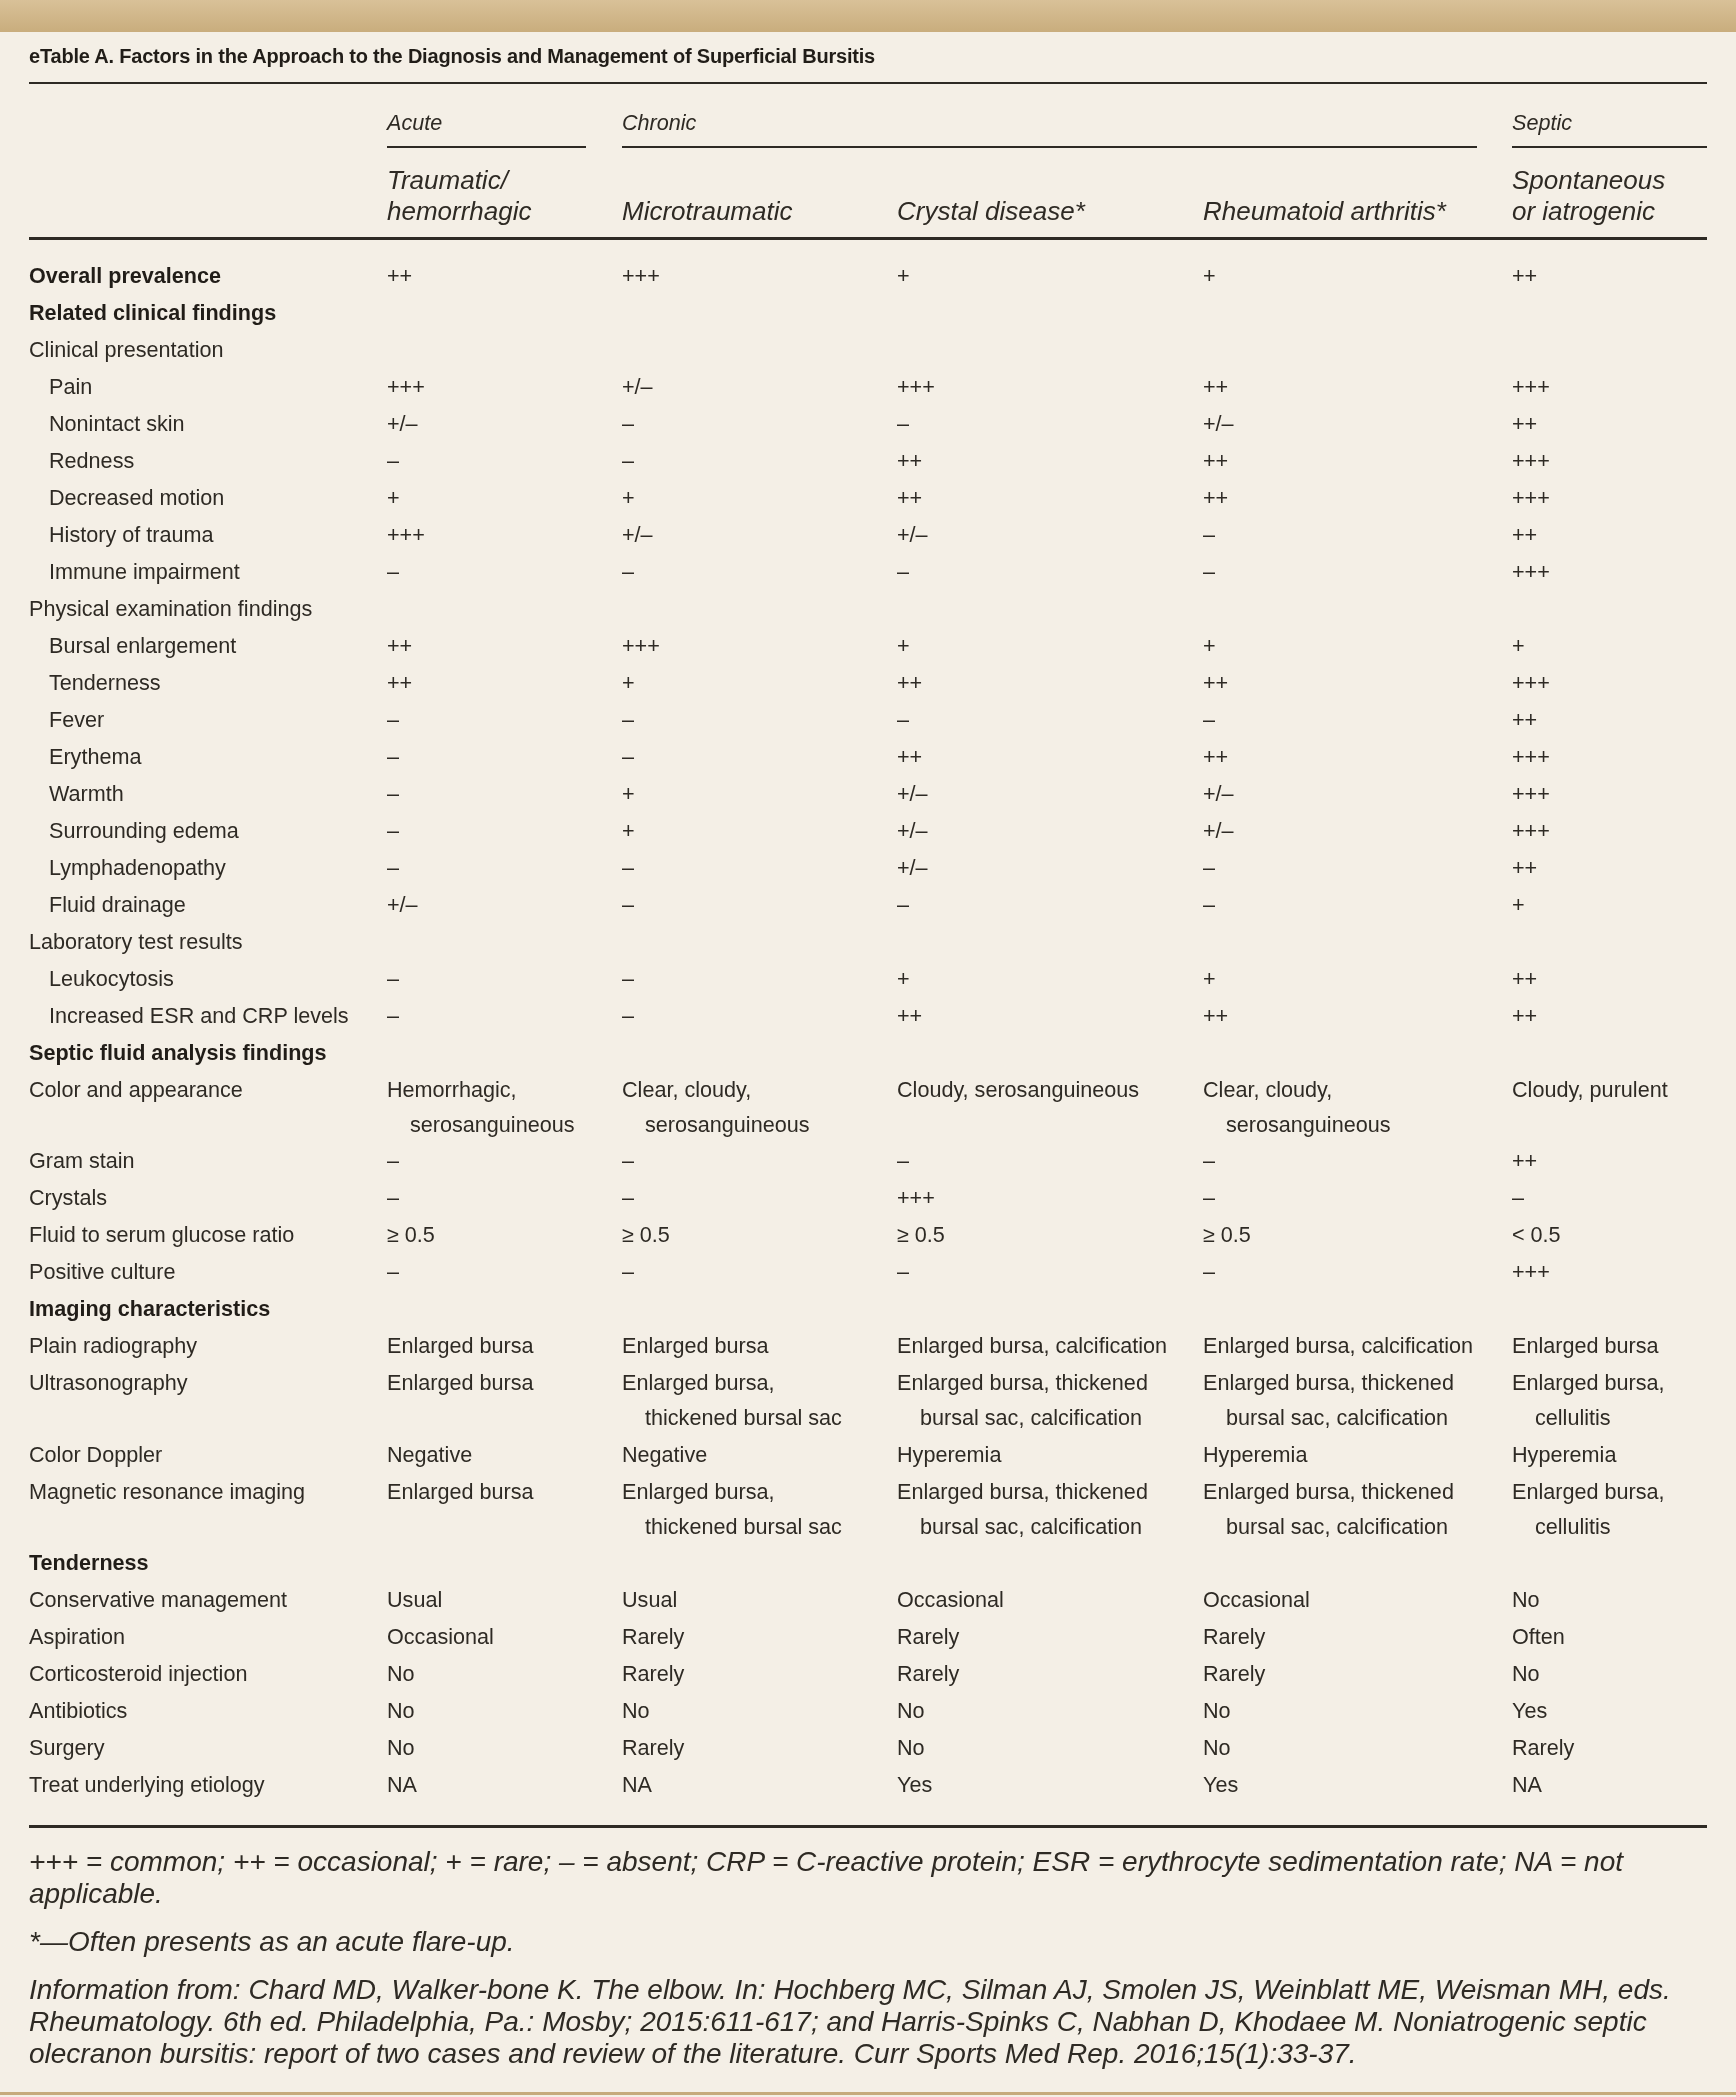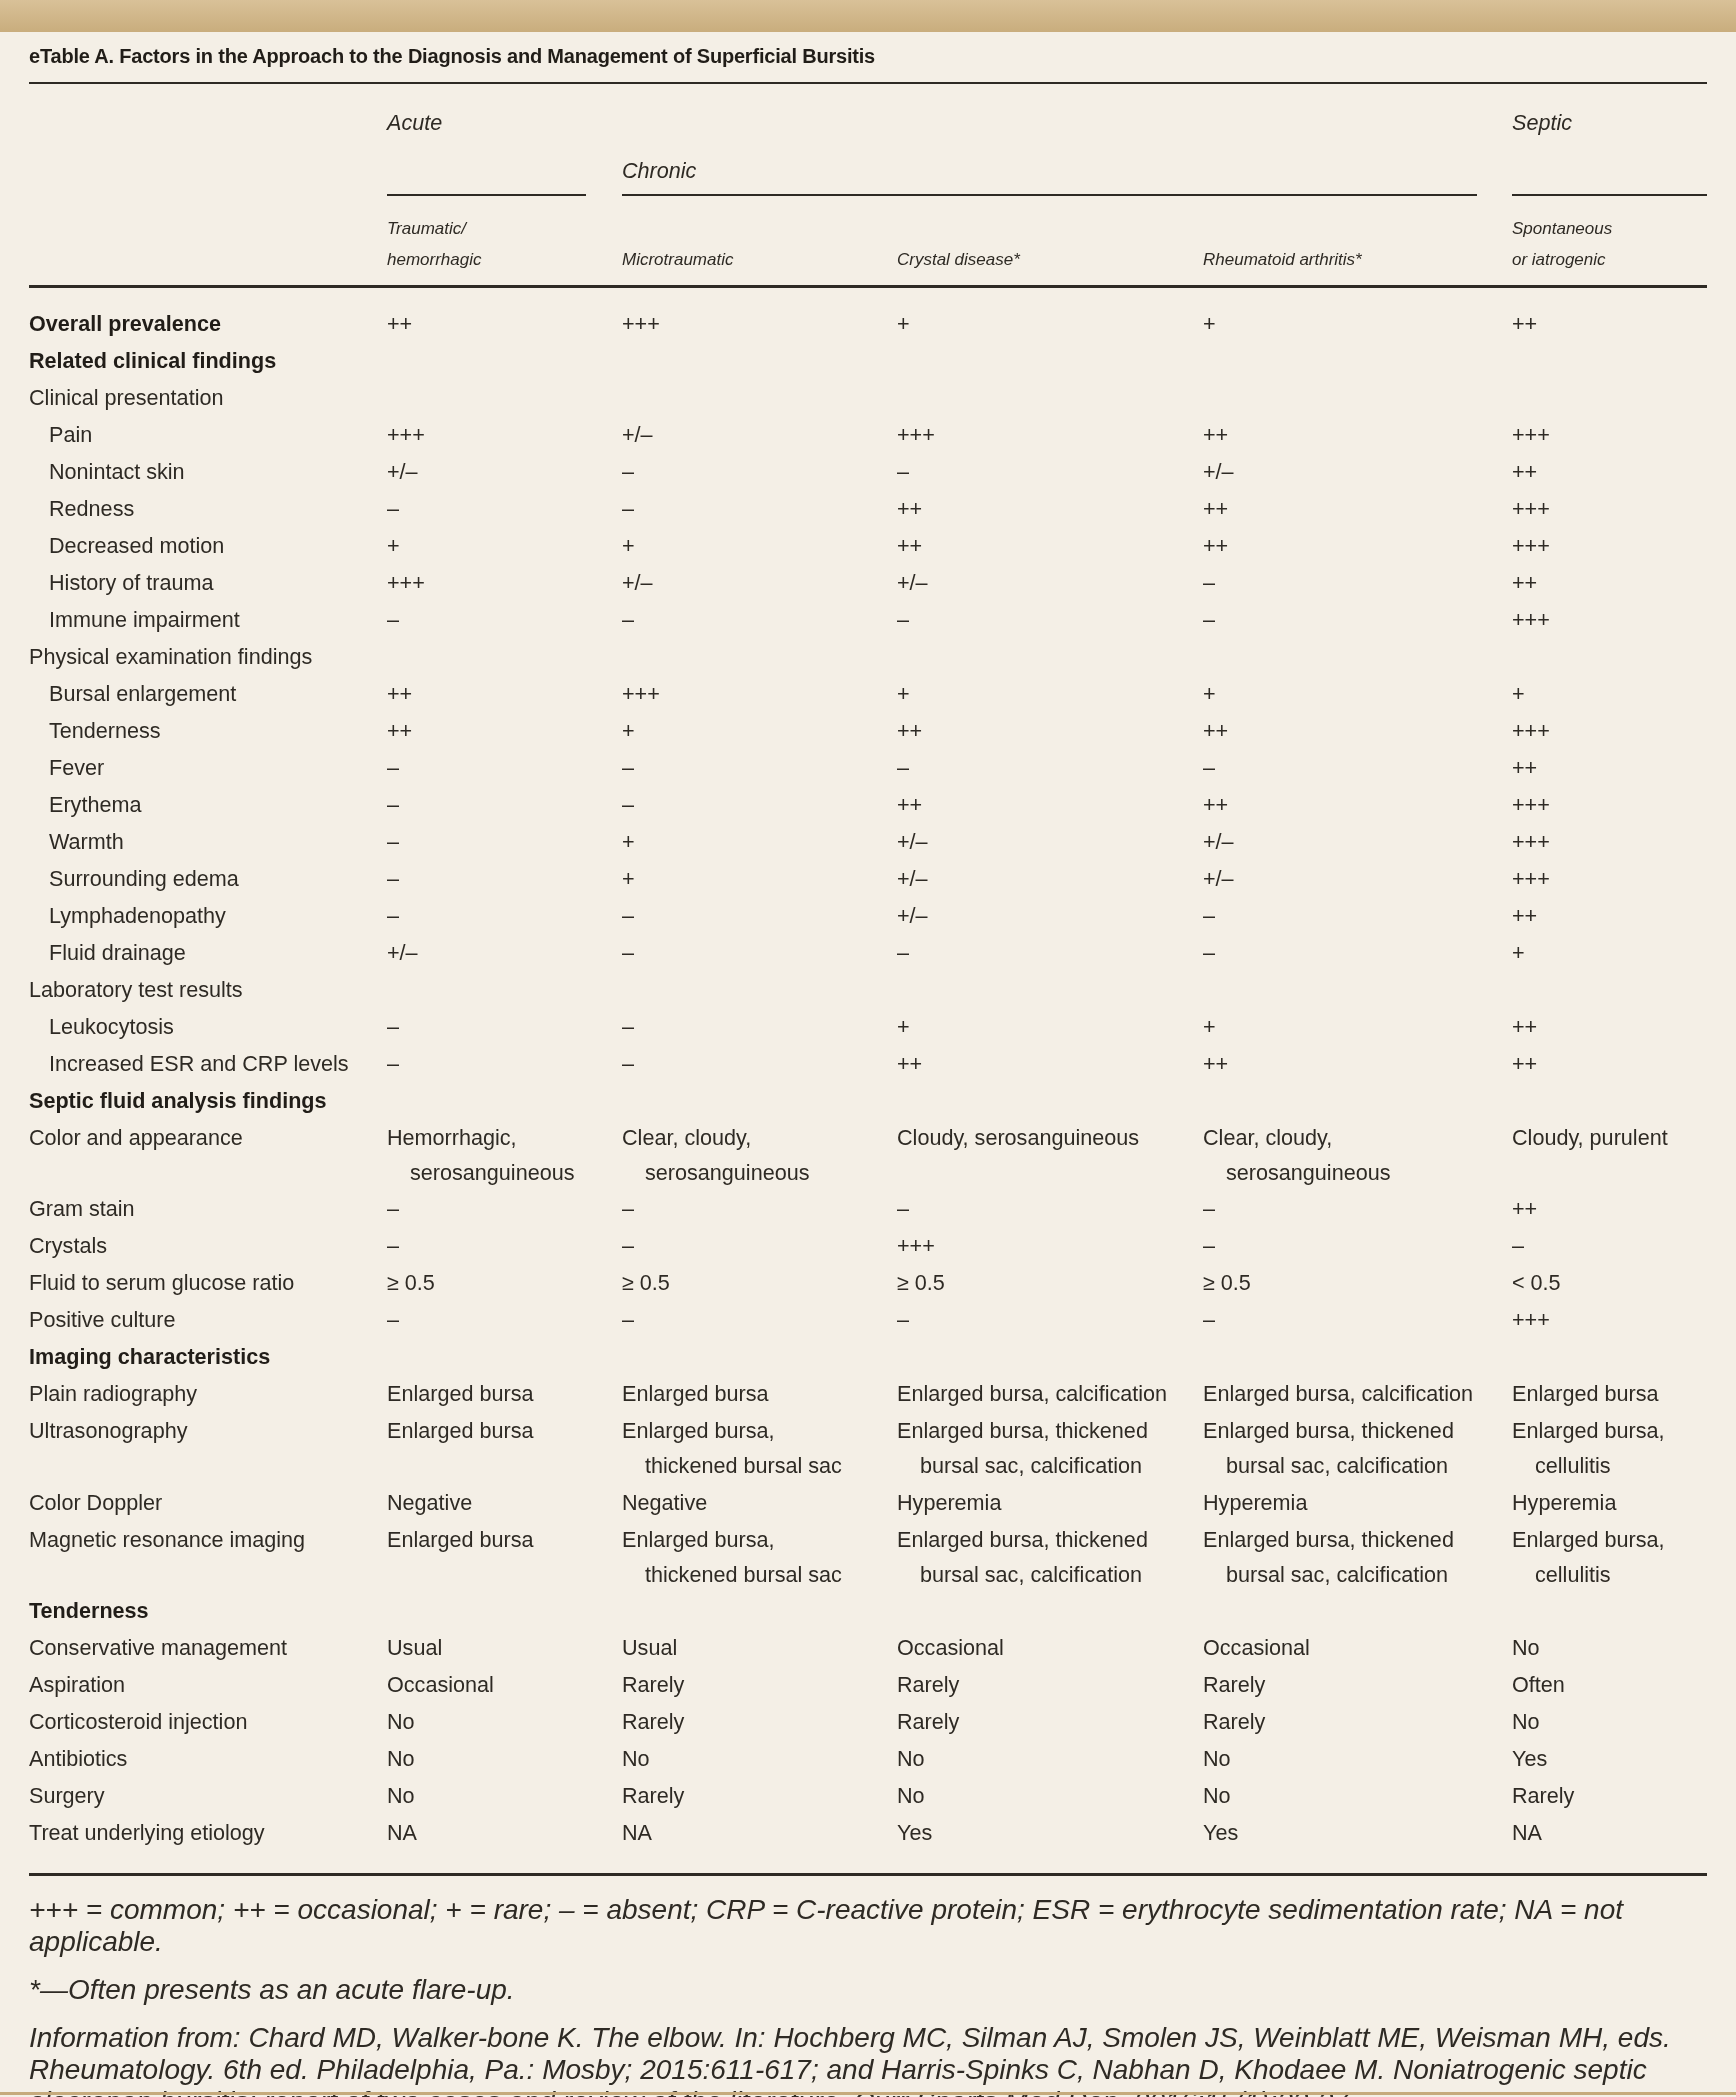--- a/index.html
+++ b/index.html
@@ -13,24 +13,24 @@
   .bottombar{position:absolute;bottom:2.3px;left:0;width:1736px;height:3.1px;background:#c6aa7c;}
   .content{padding:45px 29px 0 29px;}
   .title{font-size:20px;font-weight:bold;color:#211d18;margin:0 0 0 0;letter-spacing:-0.2px;}
   .rule{background:#2e2a24;}
   .rule-top{height:2.3px;margin-top:14px;}
   .rule-thick{height:3.1px;}
   .grid{display:grid;grid-template-columns:358px 235px 275px 306px 309px 195px;}
   .hgroup-row{margin-top:26px;font-style:italic;font-size:21.6px;}
   .hgroup-row .gcell{grid-row:1;font-style:italic;}
   .g-acute{grid-column:2 / 3;margin-right:36px;}
-  .g-chronic{grid-column:3 / 6;margin-right:35px;margin-top:48px;}
+  .g-chronic{grid-column:3 / 6;margin-right:35px;}
   .g-septic{grid-column:6 / 7;}
   .gcell{border-bottom:2.3px solid #2e2a24;padding-bottom:9.3px;}
-  .hcol-row{font-style:italic;font-size:17px;line-height:31px;align-items:end;
+  .hcol-row{font-style:italic;font-size:26px;line-height:31px;align-items:end;
     padding-top:17px;padding-bottom:10.8px;}
   .colhead{white-space:pre-line;}
   .tbody{padding-top:16px;padding-bottom:21.6px;}
   .row{min-height:37px;align-items:start;}
   .cell{font-size:21.6px;line-height:35px;padding-top:1.5px;}
   .label{padding-left:23px;text-indent:-23px;}
   .row.indent .label{padding-left:43px;}
   .row.bold .label{font-weight:bold;color:#211d18;}
   .value{padding-left:23px;text-indent:-23px;padding-right:26px;}
   .row .cell:nth-child(6){padding-right:3.1px;}

